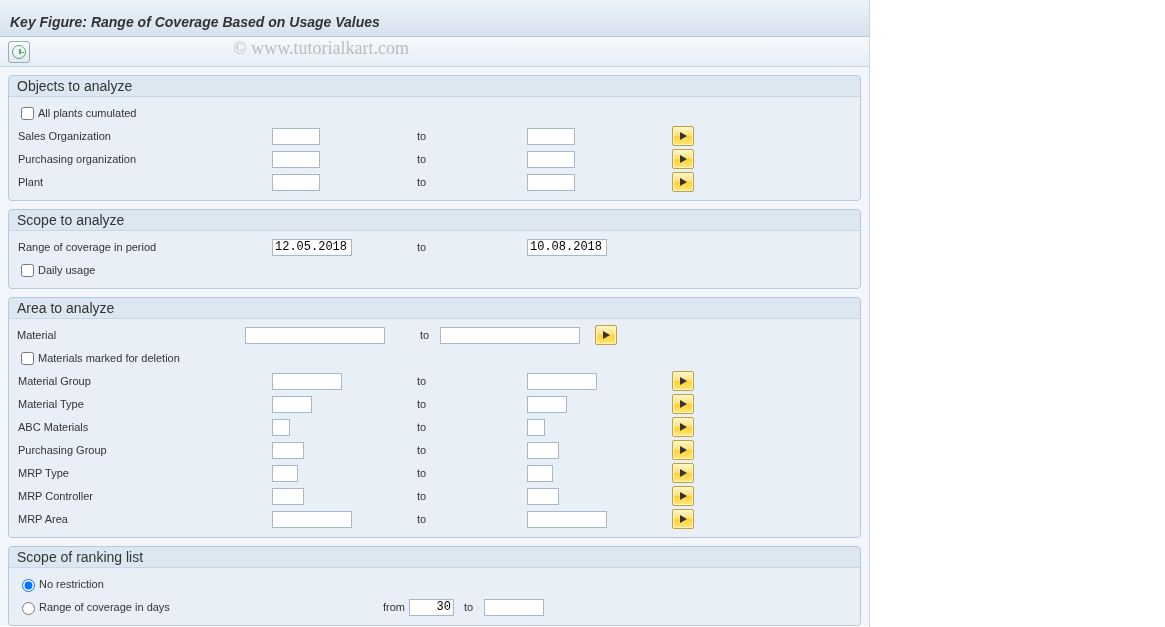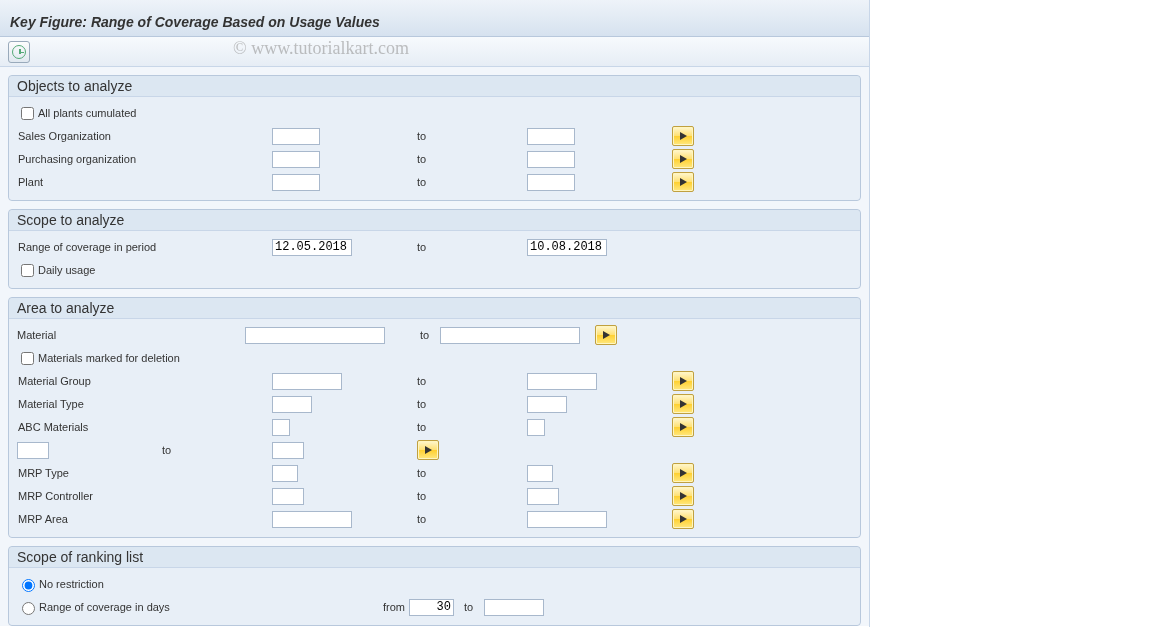--- a/index.html
+++ b/index.html
@@ -281,20 +281,21 @@
             </span>
           <span class="lbl lbl-to">to</span>
           <span class="to-slot">
               <input class="inp w-xs" style="">
             </span>
           <div class="ms-btn">
               <span class="arrow-r"></span>
             </div>
         </div>
         <div class="row">
+          <span class="lbl lbl-col">Purchasing Group</span>
           <span class="from-slot">
               <input class="inp" style="width: 32px;">
             </span>
           <span class="lbl lbl-to">to</span>
           <span class="to-slot">
               <input class="inp" style="width: 32px;">
             </span>
           <div class="ms-btn">
               <span class="arrow-r"></span>
             </div>

